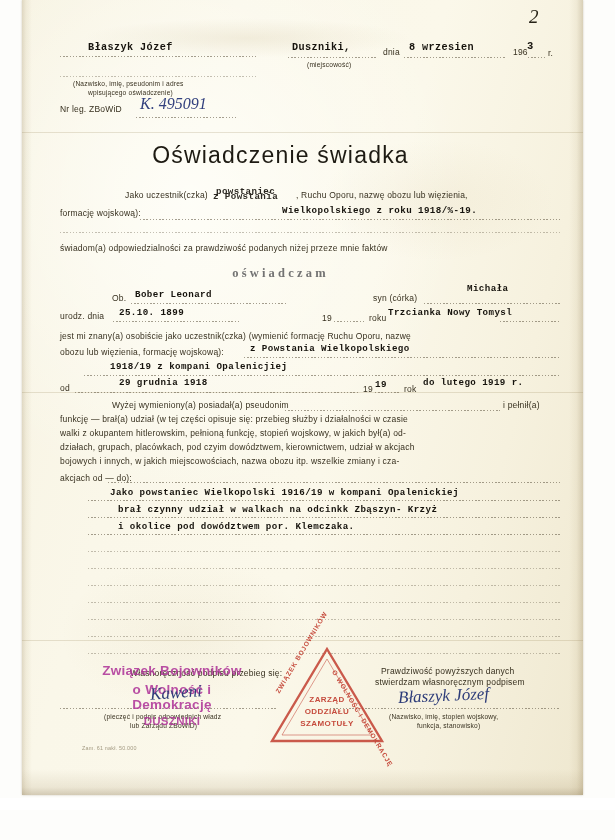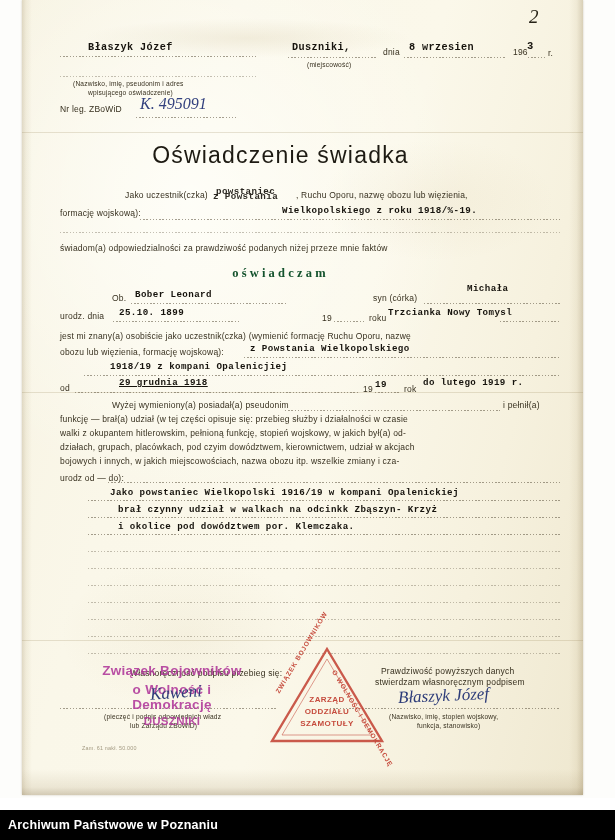--- a/index.html
+++ b/index.html
@@ -66,21 +66,21 @@
 
   
   #doc-title{
     position:absolute; left:0; width:561px; text-align:center;
     font-family:"Liberation Sans", sans-serif;
     font-size:23px; letter-spacing:1.2px; color:#1d1a12; font-weight:400;
   }
   #oswiadczam{
     position:absolute; left:0; width:561px; text-align:center;
     font-family:"Liberation Serif", serif; font-weight:700;
-    font-size:12.5px; letter-spacing:3.2px; color:#14532d;
+    font-size:12.5px; letter-spacing:3.2px; color:#737373;
   }
 
   
   .stamp-round{
     position:absolute; left:98px; top:663px; width:148px; height:76px;
     color:#b0379a; opacity:.88; pointer-events:none;
   }
   .stamp-round .l{
     position:absolute; left:0; width:148px; text-align:center;
     font-family:"Liberation Sans", sans-serif; font-weight:700; letter-spacing:.3px;
@@ -194,37 +194,37 @@
   <div class="txt printed lbl" style="left:60px; top:331px;">jest mi znany(a) osobiście jako uczestnik(czka)  (wymienić formację Ruchu Oporu, nazwę</div>
 
   <div class="txt printed lbl" style="left:60px; top:347px;">obozu lub więzienia, formację wojskową):</div>
   <div class="txt typed" style="left:250px; top:343px;">z Powstania Wielkopolskiego</div>
   <div class="dots" style="left:244px; top:357px; width:316px;"></div>
 
   <div class="txt typed" style="left:110px; top:361px;">1918/19 z kompani Opalenicjiej</div>
   <div class="dots" style="left:84px; top:375px; width:476px;"></div>
 
   <div class="txt printed lbl" style="left:60px; top:383px;">od</div>
-  <div class="txt typed" style="left:119px; top:377px;text-decoration:underline;">29 grudnia 1918</div>
+  <div class="txt typed" style="left:119px; top:377px;">29 grudnia 1918</div>
   <div class="dots" style="left:75px; top:392px; width:283px;"></div>
   <div class="txt printed lbl" style="left:363px; top:384px;">19</div>
   <div class="txt typed" style="left:375px; top:379px;">19</div>
   <div class="dots" style="left:375px; top:392px; width:26px;"></div>
   <div class="txt printed lbl" style="left:404px; top:384px;">rok</div>
   <div class="txt typed" style="left:423px; top:377px;">do lutego 1919 r.</div>
 
   <div class="txt printed lbl" style="left:112px; top:400px;">Wyżej wymieniony(a) posiadał(a) pseudonim</div>
   <div class="dots" style="left:285px; top:410px; width:215px;"></div>
   <div class="txt printed lbl" style="left:503px; top:400px;">i pełnił(a)</div>
 
   <div class="txt printed lbl" style="left:60px; top:428px;">walki z okupantem hitlerowskim, pełnioną funkcję, stopień wojskowy, w jakich był(a) od-</div>
   <div class="txt printed lbl" style="left:60px; top:414px;">funkcję — brał(a) udział (w tej części opisuje się: przebieg służby i działalności w czasie</div>
   <div class="txt printed lbl" style="left:60px; top:442px;">działach, grupach, placówkach, pod czyim dowództwem, kierownictwem, udział w akcjach</div>
   <div class="txt printed lbl" style="left:60px; top:456px;">bojowych i innych, w jakich miejscowościach, nazwa obozu itp. wszelkie zmiany i cza-</div>
-  <div class="txt printed lbl" style="left:60px; top:473px;">urodz od — do):</div>
+  <div class="txt printed lbl" style="left:60px; top:473px;">akcjach od — do):</div>
   <div class="dots" style="left:108px; top:482px; width:452px;"></div>
 
   <div class="txt typed" style="left:110px; top:487px;">Jako powstaniec Wielkopolski 1916/19 w kompani Opalenickiej</div>
   <div class="dots" style="left:88px; top:500px; width:472px;"></div>
   <div class="txt typed" style="left:118px; top:504px;">brał czynny udział w walkach na odcinkk Zbąszyn- Krzyż</div>
   <div class="dots" style="left:88px; top:517px; width:472px;"></div>
   <div class="txt typed" style="left:118px; top:521px;">i okolice pod dowództwem  por. Klemczaka.</div>
   <div class="dots" style="left:88px; top:534px; width:472px;"></div>
 
   <div class="dots light" style="left:88px; top:551px; width:472px;"></div>
@@ -263,17 +263,14 @@
     <div class="tl" style="top:62px;">ODDZIAŁU</div>
     <div class="tl" style="top:74px;">SZAMOTUŁY</div>
   </div>
 
   <div class="sig" style="left:150px; top:683px; font-size:17px; transform:rotate(-4deg);">Kaweni</div>
   <div class="sig" style="left:398px; top:686px; font-size:17px; transform:rotate(-2.5deg);">Błaszyk Józef</div>
 
   <div class="txt printed" style="left:82px; top:745px; font-size:5.4px; color:#8d8268; opacity:.8;">Zam. 61 nakł. 50.000</div>
 
   <div id="caption-gap"></div>
-  <div id="caption-bar">
-    <span id="caption-text">Archiwum Państwowe w Poznaniu</span>
-  </div>
 
 </div>
 
 </body></html>

